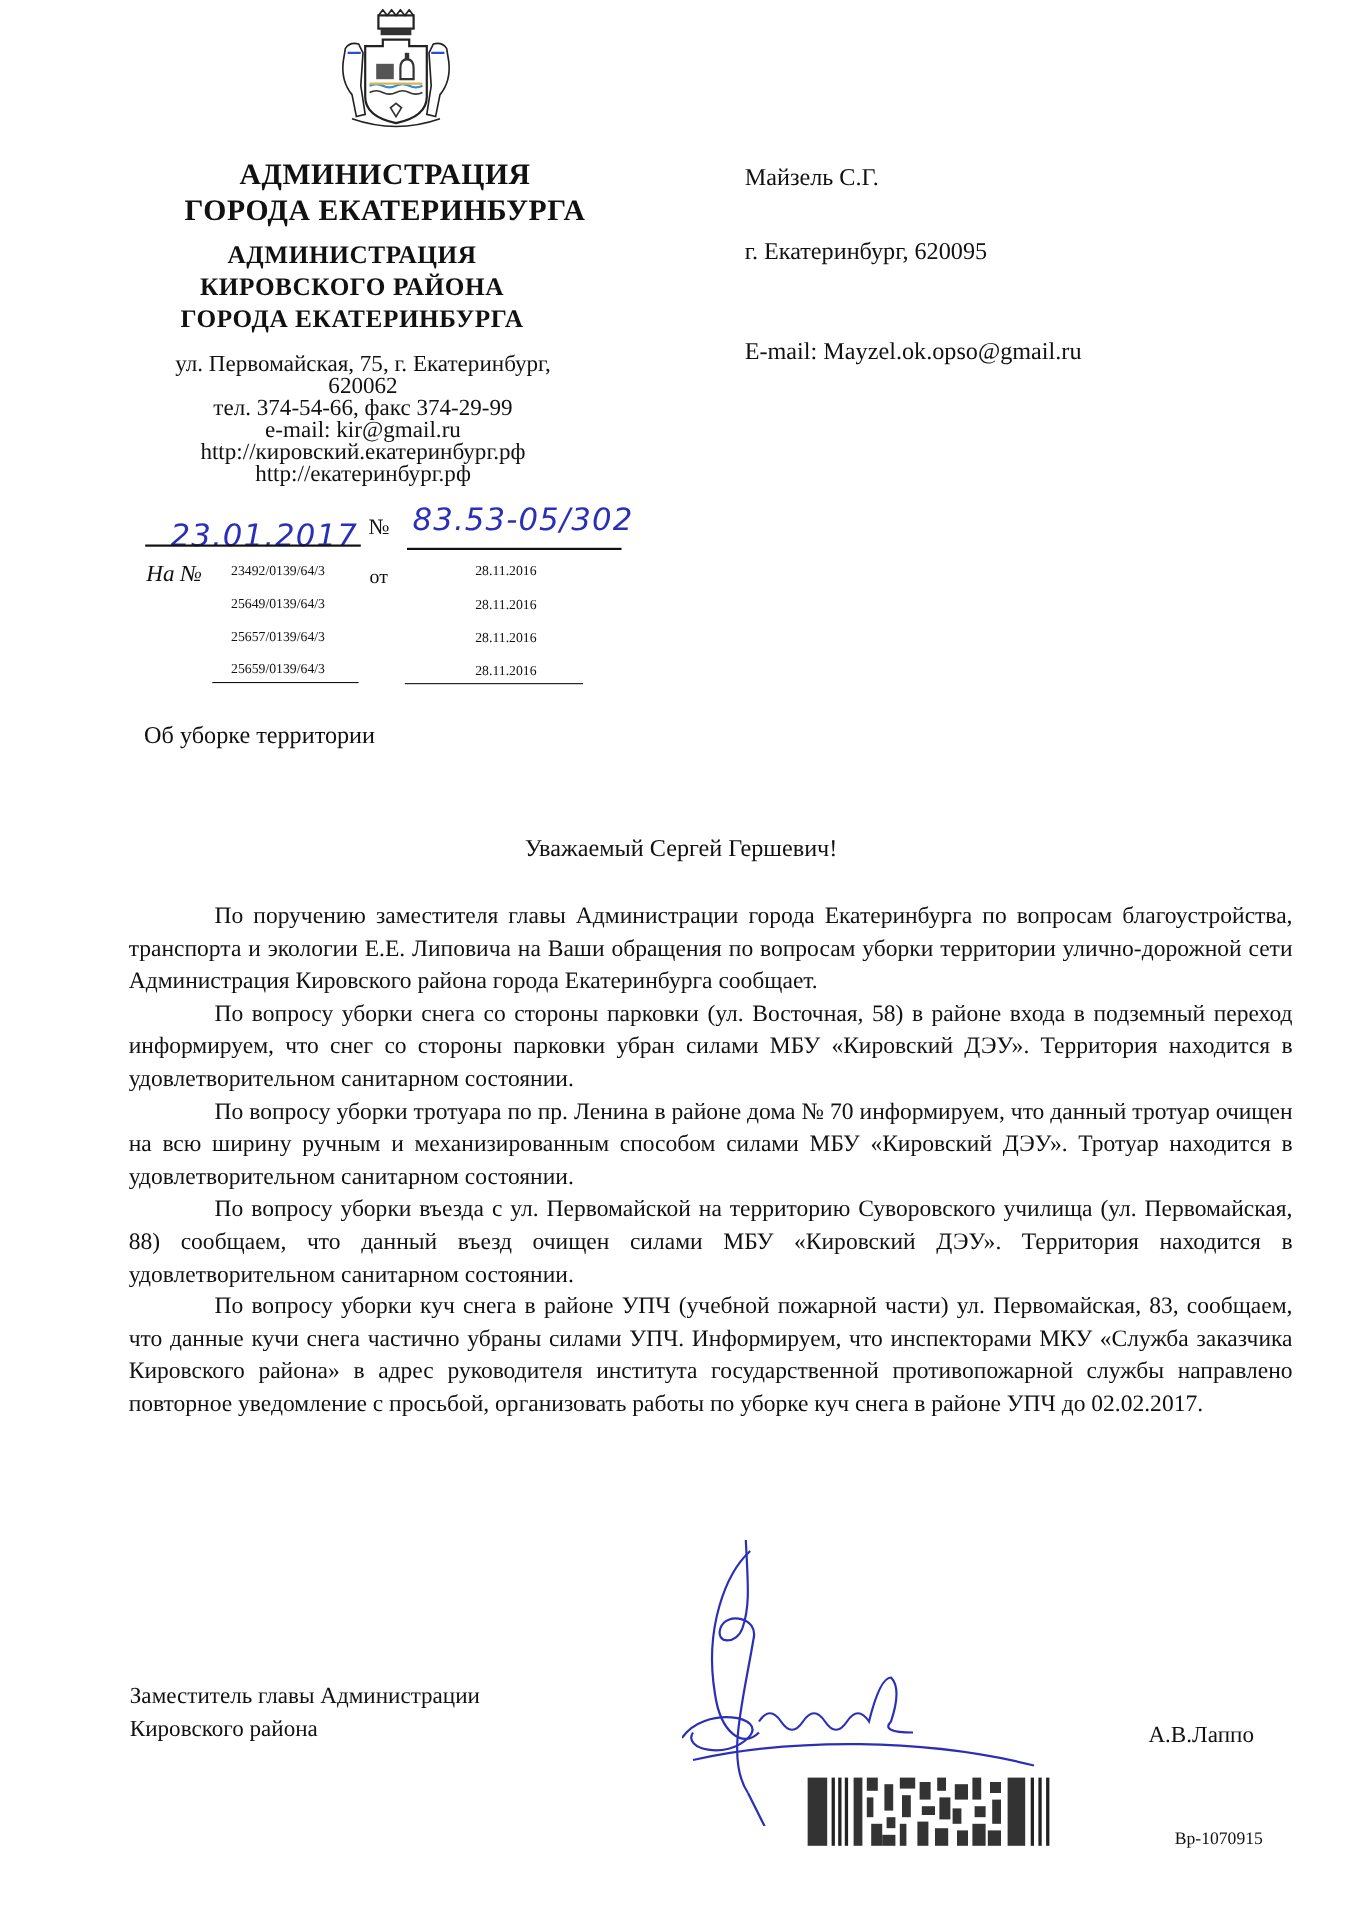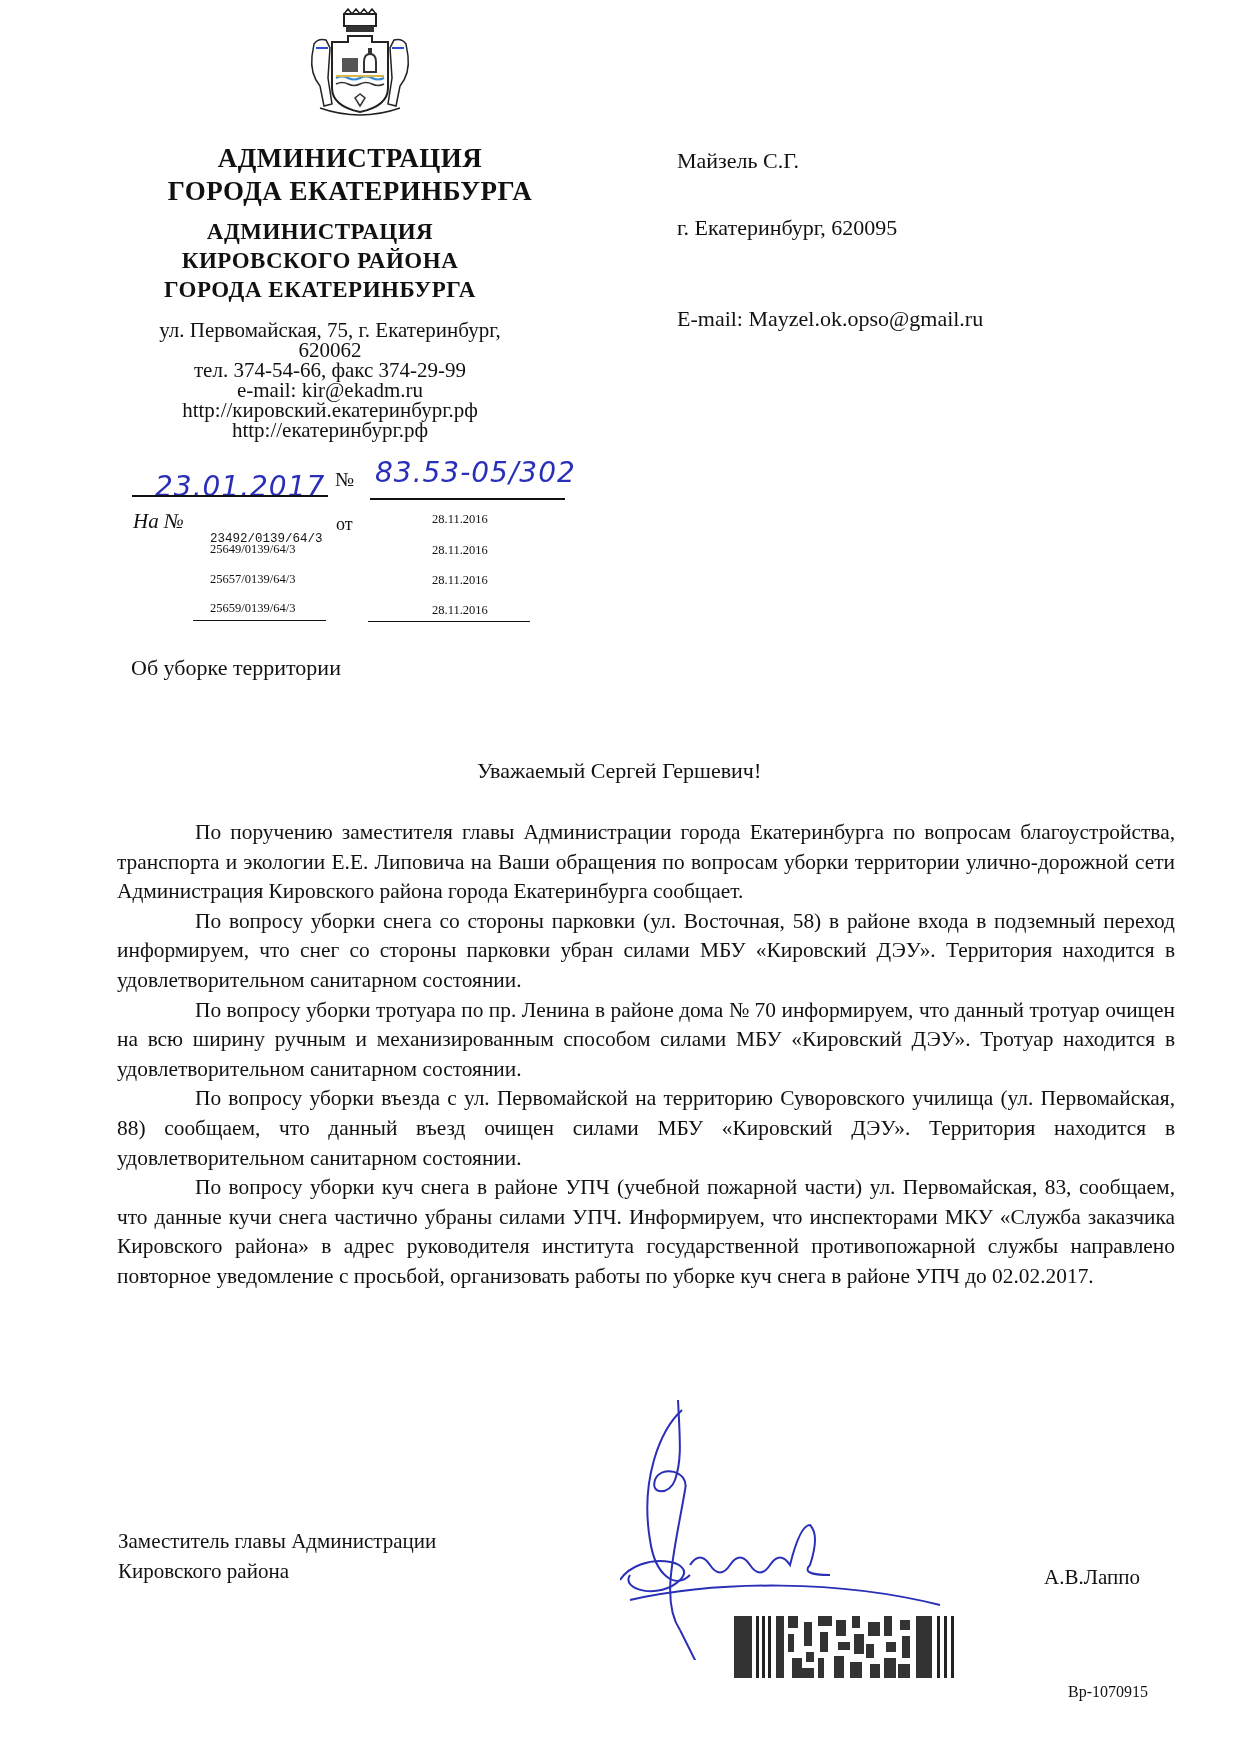--- a/index.html
+++ b/index.html
@@ -38,21 +38,21 @@
 
   
   #body-text { left: 117px; top: 818px; width: 1058px; font-size: 21.4px; line-height: 29.6px; }
   #body-text p { margin: 0; text-align: justify; text-indent: 78px; }
 
   
   #sign-title { left: 118px; top: 1526px; font-size: 21px; line-height: 30px; }
   #signer { left: 1044px; top: 1565px; font-size: 21px; }
   #signature { left: 620px; top: 1400px; width: 360px; height: 260px; }
   #barcode { left: 734px; top: 1614px; width: 230px; height: 66px; }
-  #doc-code { left: 1068px; top: 1663px; font-size: 16px; margin-top: 20px; }
+  #doc-code { left: 1068px; top: 1663px; font-size: 16px; }
 </style>
 </head>
 <body>
 
 <svg id="coat" class="abs" viewBox="0 0 120 112">
 
   <rect x="44" y="6" width="32" height="12" fill="none" stroke="#222" stroke-width="2"></rect>
   <path d="M44 6 l4 -5 l4 5 l4 -5 l4 5 l4 -5 l4 5 l4 -5 l4 5" fill="none" stroke="#222" stroke-width="1.5"></path>
   <rect x="46" y="18" width="28" height="6" fill="#333"></rect>
 
@@ -82,41 +82,41 @@
 </div>
 <div id="hdr2" class="abs hdr-mid">
   <div>АДМИНИСТРАЦИЯ</div>
   <div>КИРОВСКОГО РАЙОНА</div>
   <div>ГОРОДА  ЕКАТЕРИНБУРГА</div>
 </div>
 
 <div class="abs contacts">
   <div>ул. Первомайская, 75, г. Екатеринбург, 620062</div>
   <div>тел. 374-54-66, факс 374-29-99</div>
-  <div>e-mail: kir@ekadm.ru</div>
+  <div>e-mail: kir@gmail.ru</div>
   <div>http://кировский.екатеринбург.рф</div>
   <div>http://екатеринбург.рф</div>
 </div>
 
 <div class="abs" style="left:677px; top:148px; font-size:22px;">Майзель С.Г.</div>
 <div class="abs" style="left:677px; top:212px; font-size:22px; line-height:32px;">
   <div>г. Екатеринбург, 620095</div>
 </div>
 <div class="abs" style="left:677px; top:306px; font-size:22px;">E-mail: Mayzel.ok.opso@gmail.ru</div>
 
 <div id="date-hand" class="abs hand">23.01.2017</div>
 <div class="uline" id="date-line"></div>
 <div id="num-sign" class="abs">№</div>
 <div id="num-hand" class="abs hand">83.53-05/302</div>
 <div class="uline" id="num-line"></div>
 
 <div id="na-no" class="abs">На №</div>
 <div id="ot" class="abs">от</div>
 
-<div class="abs refrow" style="left:210px; top:532px;font-family:Liberation Mono, monospace;">23492/0139/64/3</div>
+<div class="abs refrow" style="left:210px; top:512px;">23492/0139/64/3</div>
 <div class="abs refrow" style="left:432px; top:512px;">28.11.2016</div>
 <div class="abs refrow" style="left:210px; top:542px;text-align:right;">25649/0139/64/3</div>
 <div class="abs refrow" style="left:432px; top:543px;">28.11.2016</div>
 <div class="abs refrow" style="left:210px; top:572px;">25657/0139/64/3</div>
 <div class="abs refrow" style="left:432px; top:573px;">28.11.2016</div>
 <div class="abs refrow" style="left:210px; top:601px;">25659/0139/64/3</div>
 <div class="abs refrow" style="left:432px; top:603px;">28.11.2016</div>
 <div class="ref-line" style="left:193px; top:620px; width:133px;"></div>
 <div class="ref-line" style="left:368px; top:621px; width:162px;"></div>
 

